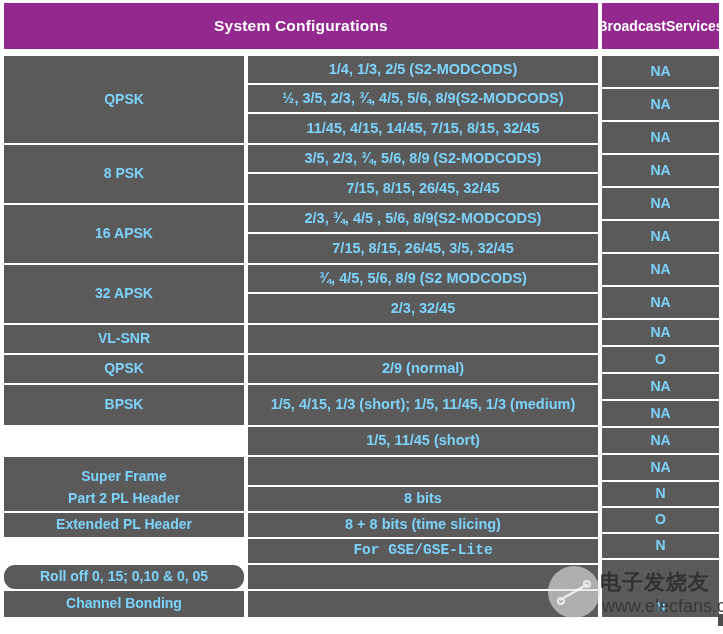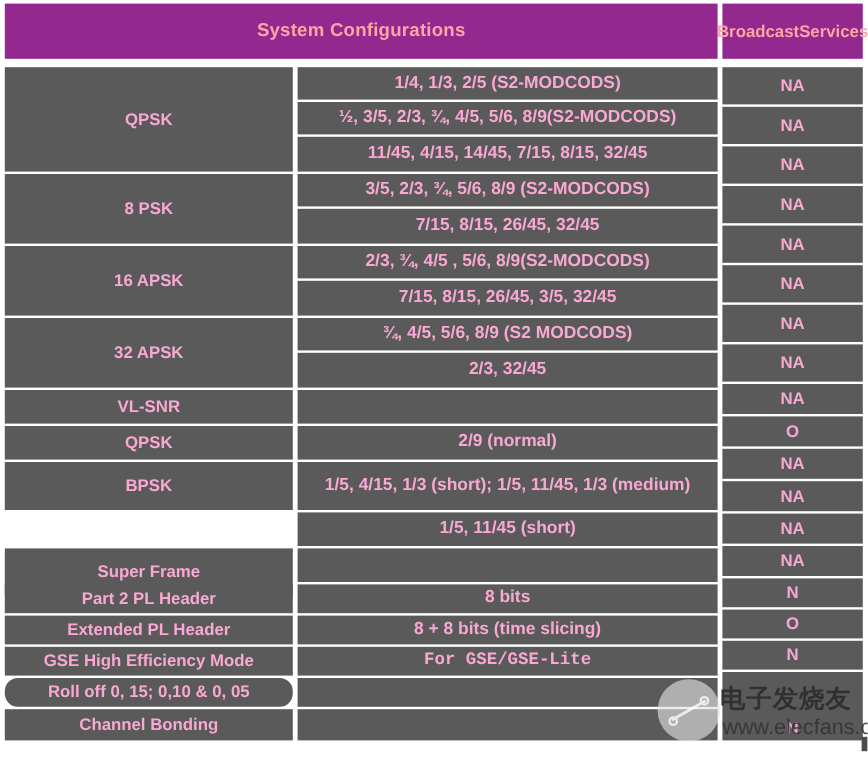--- a/index.html
+++ b/index.html
@@ -29,21 +29,21 @@
     left: 4px;
     top: 3px;
     width: 715px;
     height: 46px;
   }
   .hdr-cell {
     position: absolute;
     top: 0;
     height: 46px;
     background: #93298f;
-    color: #fca5a5;
+    color: #ffffff;
     font-weight: bold;
     display: flex;
     align-items: center;
     justify-content: center;
     text-align: center;
     line-height: 1.05;
     box-sizing: border-box;
   }
   .hdr-main {
     left: 0;
@@ -56,21 +56,21 @@
     width: 117px;
     font-size: 14px;
     padding: 0 8px;
   }
   .hdr-side span { display: block; }
 
   
   .cell {
     position: absolute;
     background: #5a5a5a;
-    color: #f9a8d4;
+    color: #7dd3fc;
     font-weight: bold;
     display: flex;
     align-items: center;
     justify-content: center;
     text-align: center;
     box-sizing: border-box;
     line-height: 1.08;
     padding: 0 4px;
     overflow: hidden;
   }
@@ -154,21 +154,20 @@
   <div class="cell col-left" style="top:56px;height:87px;">QPSK</div>
   <div class="cell col-left" style="top:145px;height:58px;">8 PSK</div>
   <div class="cell col-left" style="top:205px;height:58px;">16 APSK</div>
   <div class="cell col-left" style="top:265px;height:58px;">32 APSK</div>
   <div class="cell col-left" style="top:325px;height:28px;">VL-SNR</div>
   <div class="cell col-left" style="top:355px;height:28px;">QPSK</div>
   <div class="cell col-left" style="top:385px;height:40px;">BPSK</div>
   <div class="cell col-left" style="top:457px;height:39px;">Super Frame</div>
   <div class="cell col-left" style="top:487px;height:24px;">Part 2 PL Header</div>
   <div class="cell col-left" style="top:513px;height:24px;text-align:center;">Extended PL Header</div>
-  <div class="cell col-left" style="top:539px;height:24px;">GSE High Efficiency Mode</div>
   <div class="cell col-left" style="top:565px;height:24px;border-radius:11px;">Roll off 0, 15; 0,10 &amp; 0, 05</div>
   <div class="cell col-left" style="top:591px;height:26px;">Channel Bonding</div>
 
   <div class="cell col-mid" style="top:56px;height:27px;">1/4, 1/3, 2/5 (S2-MODCODS)</div>
   <div class="cell col-mid" style="top:85px;height:27px;">½, 3/5, 2/3, ¾, 4/5, 5/6, 8/9(S2-MODCODS)</div>
   <div class="cell col-mid" style="top:114px;height:29px;">11/45, 4/15, 14/45, 7/15, 8/15, 32/45</div>
   <div class="cell col-mid" style="top:145px;height:27px;">3/5, 2/3, ¾, 5/6, 8/9 (S2-MODCODS)</div>
   <div class="cell col-mid" style="top:174px;height:29px;">7/15, 8/15, 26/45, 32/45</div>
   <div class="cell col-mid" style="top:205px;height:27px;">2/3, ¾, 4/5 , 5/6, 8/9(S2-MODCODS)</div>
   <div class="cell col-mid" style="top:234px;height:29px;">7/15, 8/15, 26/45, 3/5, 32/45</div>

